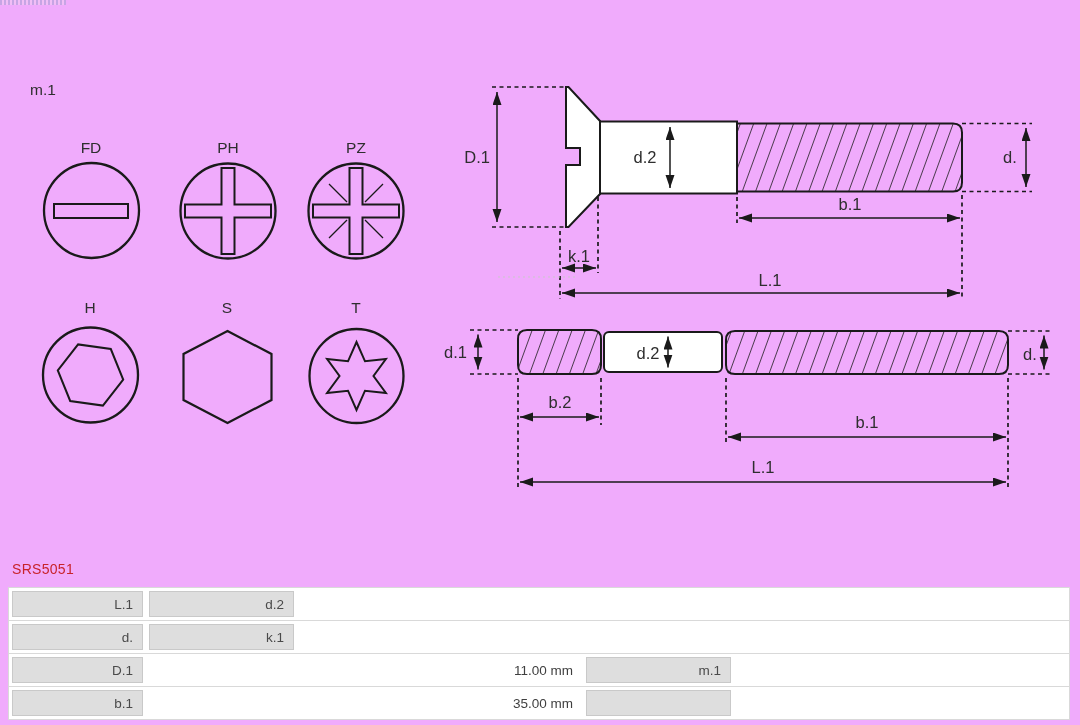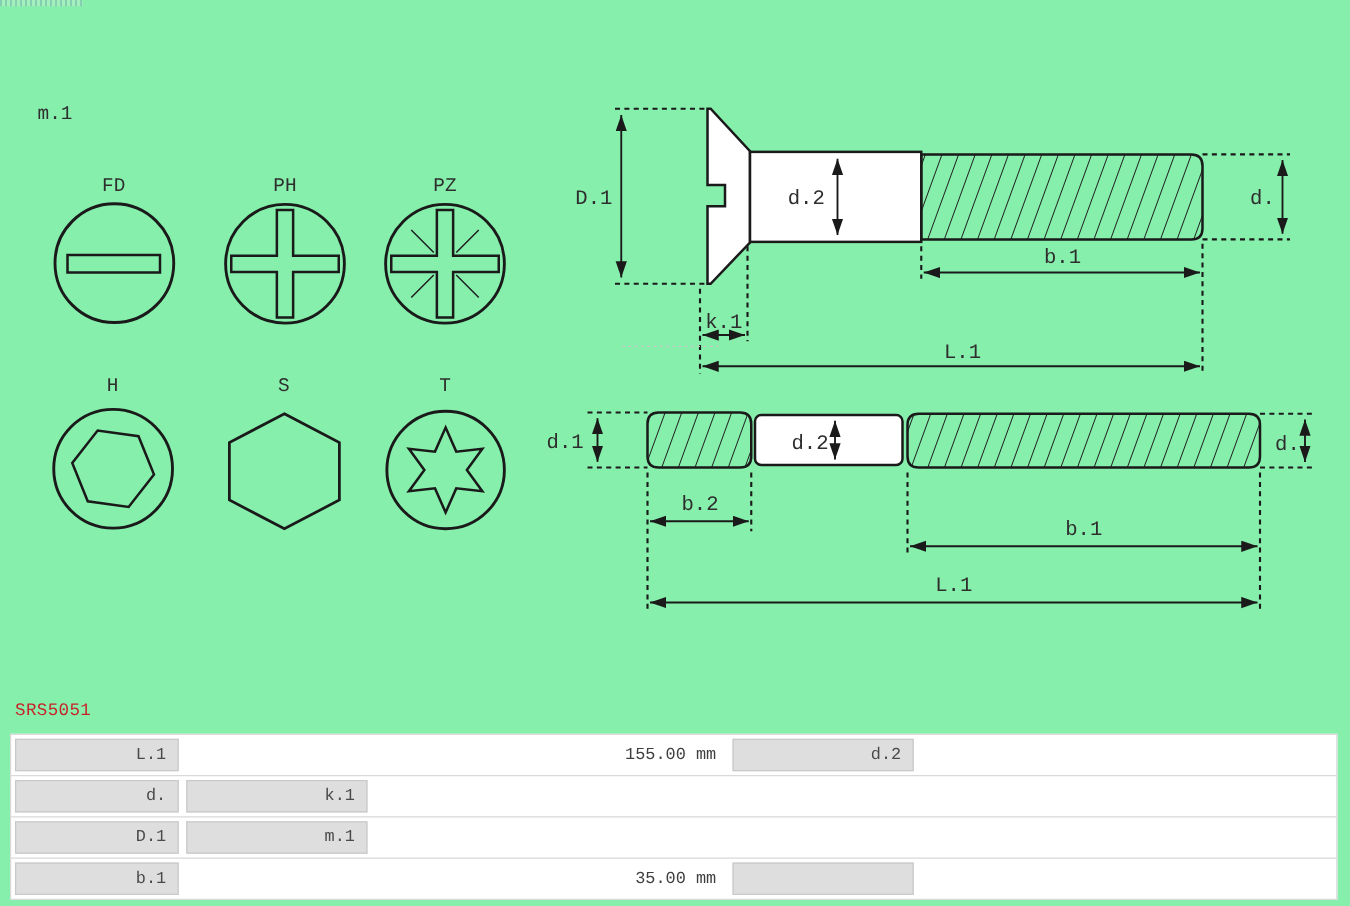--- a/index.html
+++ b/index.html
@@ -1,18 +1,18 @@
 <!DOCTYPE html>
 <html><head>
 <meta charset="utf-8">
 <style>
   html,body { margin:0; padding:0; background:#ffffff; }
   .canvas {
-    position:relative; width:1080px; height:725px; background:#86efac;
-    font-family:Liberation Mono, monospace; overflow:hidden;
+    position:relative; width:1080px; height:725px; background:#f0abfc;
+    font-family:Liberation Sans, sans-serif; overflow:hidden;
   }
   .logo-strip {
     position:absolute; left:0; top:0; width:66px; height:5px; opacity:.75;
     background:repeating-linear-gradient(90deg,
       rgba(130,155,190,0.5) 0 2px, rgba(245,242,230,0.35) 2px 4px);
   }
   svg.art { position:absolute; left:0; top:0; }
   svg.art text { fill:#2e2e2e; }
   text.ic  { font-size:15.5px; }
   text.dim { font-size:16.5px; }
@@ -162,37 +162,37 @@
     </g>
   </svg>
 
   <div class="part-number">SRS5051</div>
 
   <div class="spec-table">
     <div class="trow">
       <div class="tc l1">
           <div class="label-cell">L.1</div>
         </div>
-      <div class="tc v1 val">155.00 mm</div>
       <div class="tc l2">
           <div class="label-cell">d.2</div>
         </div>
     </div>
     <div class="trow">
       <div class="tc l1">
           <div class="label-cell">d.</div>
         </div>
       <div class="tc l2">
           <div class="label-cell">k.1</div>
         </div>
     </div>
     <div class="trow">
       <div class="tc l1">
           <div class="label-cell">D.1</div>
         </div>
+      <div class="tc v1 val">11.00 mm</div>
       <div class="tc l2">
           <div class="label-cell">m.1</div>
         </div>
     </div>
     <div class="trow">
       <div class="tc l1">
           <div class="label-cell">b.1</div>
         </div>
       <div class="tc v1 val">35.00 mm</div>
       <div class="tc l2">

